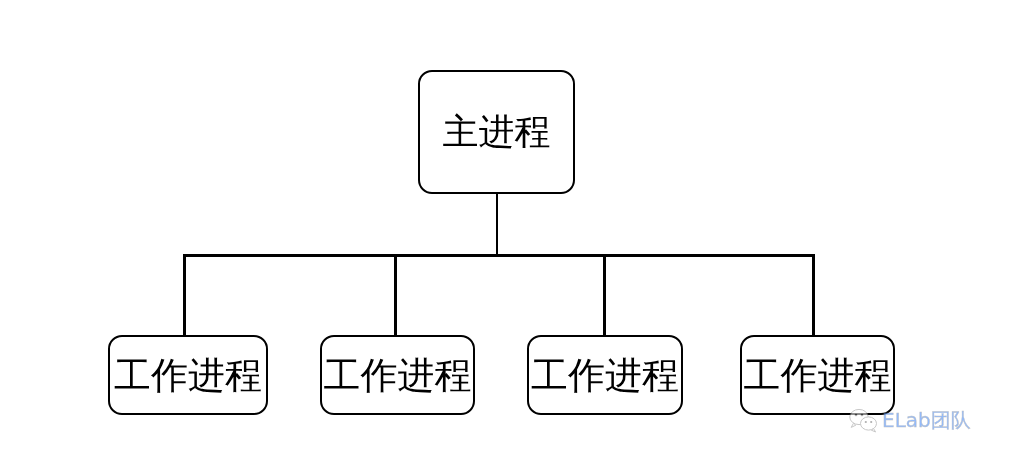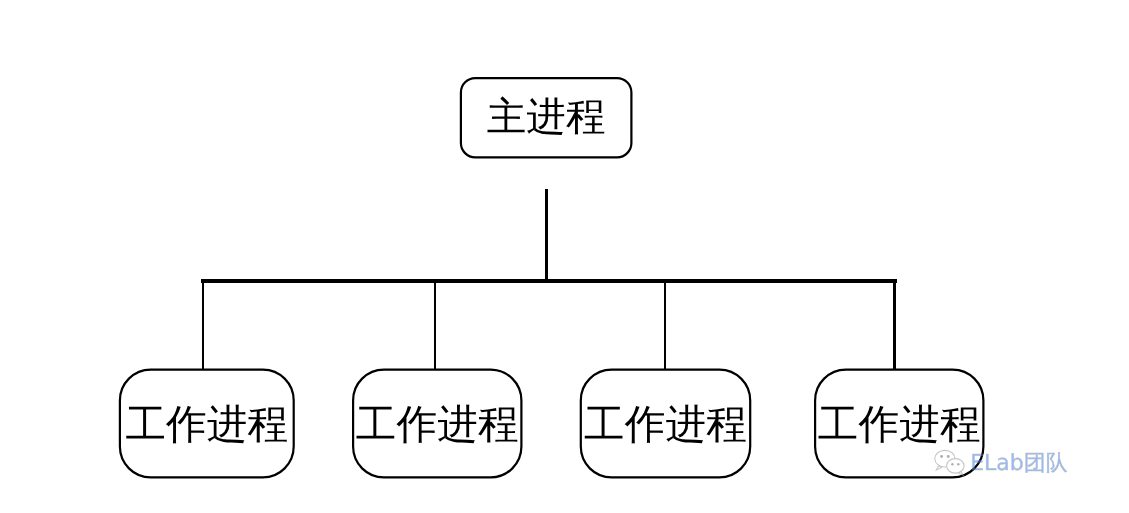--- a/index.html
+++ b/index.html
@@ -41,29 +41,28 @@
     line-height: 1;
     color: #000000;
     letter-spacing: 0px;
     white-space: nowrap;
     -webkit-font-smoothing: none;
   }
   #root-node {
     left: 418px;
     top: 70px;
     width: 157px;
-    height: 74px;
+    height: 124px;
   }
   #root-node .node-label {
     font-size: 36px;
   }
   .worker-node {
     top: 335px;
-    height: 100px;
-    border-radius: 29px;
+    height: 80px;
   }
   #worker-node-0 { left: 108px; width: 160px; }
   #worker-node-1 { left: 320px; width: 155px; }
   #worker-node-2 { left: 527px; width: 156px; }
   #worker-node-3 { left: 740px; width: 155px; }
 
   
   #watermark {
     position: absolute;
     left: 848px;

